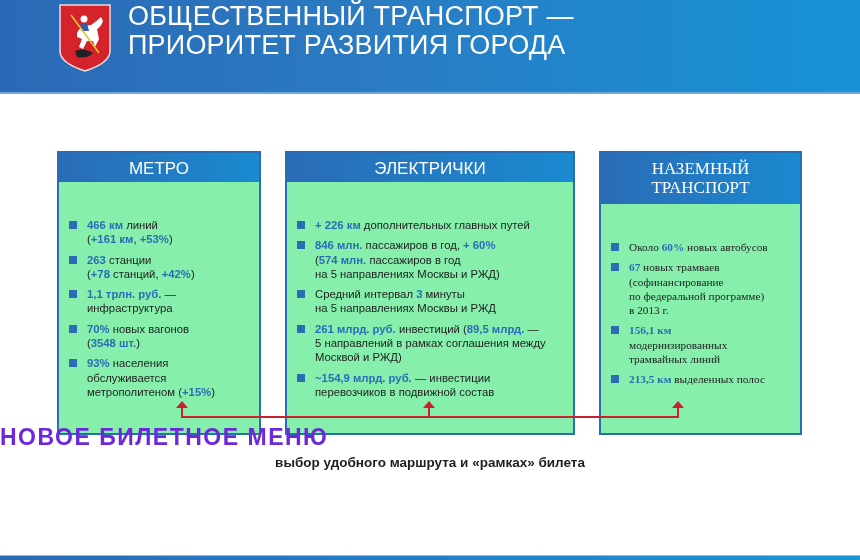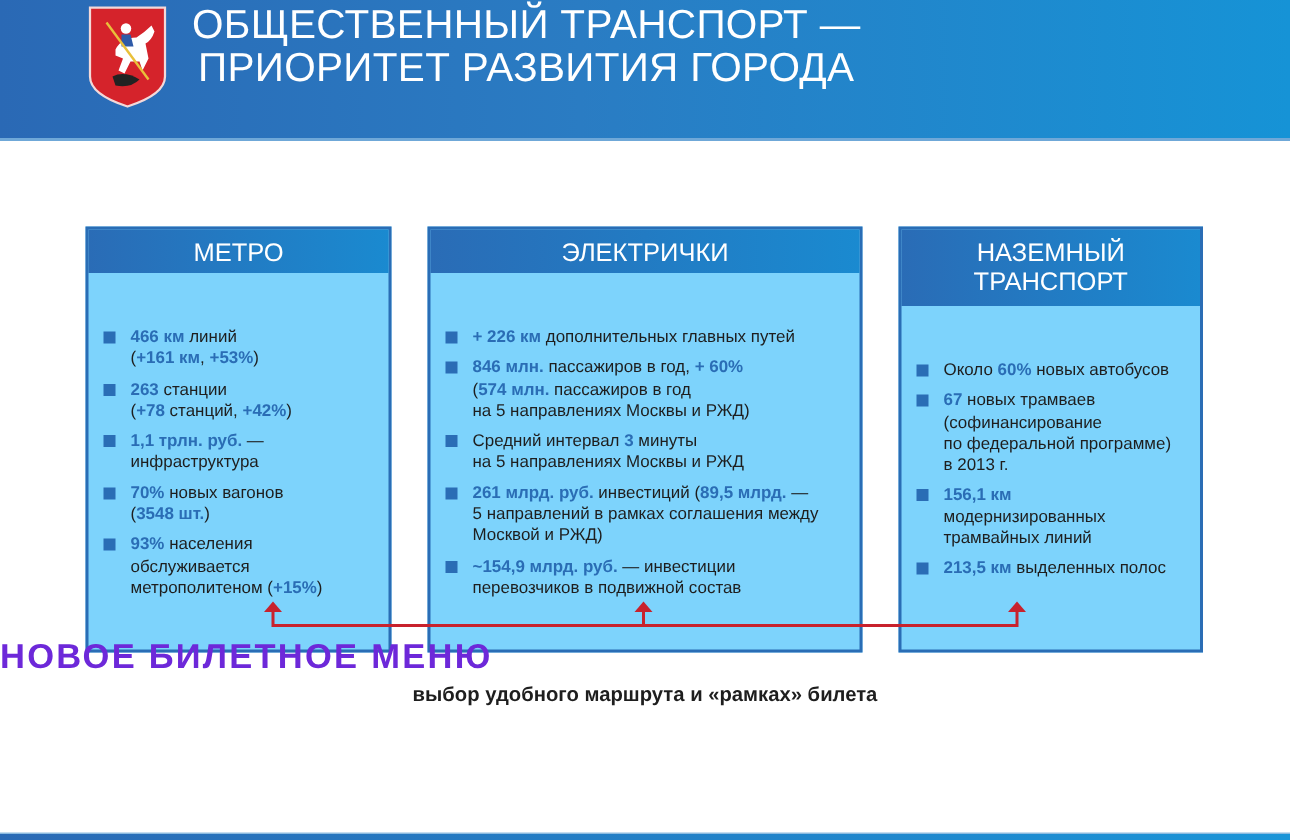--- a/index.html
+++ b/index.html
@@ -11,47 +11,46 @@
     background: linear-gradient(90deg, #2a69b5 0%, #2a7cc3 45%, #1693d6 100%);
     border-bottom: 2px solid #6fa8d8;
   }
   .coat {
     position: absolute; left: 57px; top: 3px; width: 56px; height: 70px;
   }
   .title {
     position: absolute; left: 128px; top: 2px;
     color: #ffffff; font-size: 27px; line-height: 29px; letter-spacing: 0.2px;
     font-family: "Liberation Sans", sans-serif;
-    text-align: center;
   }
 
   .box {
     position: absolute; top: 151px; height: 284px;
-    border: 2px solid #2a6db5; background: #7dd3fc;
+    border: 2px solid #2a6db5; background: #86efac;
   }
   .box-head {
     background: linear-gradient(90deg, #2a6cb6 0%, #1a8ad0 100%);
     color: #ffffff; text-align: center; font-size: 17px; line-height: 19px;
     padding-top: 6px;
   }
   .box-list { list-style: none; padding: 8px 8px 0 10px; margin-top: 28px; }
   .box-list li {
     position: relative; padding-left: 18px; font-size: 11.3px; line-height: 14.3px;
     margin-bottom: 6px; color: #1e1e1e;
   }
   .box-list li .bullet {
     position: absolute; left: 0; top: 3px; width: 8px; height: 8px; background: #2a6db5;
   }
   .hl { color: #2a6db5; font-weight: bold; }
 
   .box-metro { left: 57px; width: 204px; }
   .box-metro .box-head { height: 29px; }
   .box-train { left: 285px; width: 290px; }
   .box-train .box-head { height: 29px; }
-  .box-ground { left: 599px; width: 203px; }
+  .box-ground { left: 599px; width: 203px; font-family: Liberation Serif, serif; }
   .box-ground .box-head { height: 51px; padding-top: 6px; }
 
   .bracket { position: absolute; left: 170px; top: 398px; width: 520px; height: 24px; }
 
   .menu-title {
     position: absolute; left: 0; width: 684px; top: 424px; text-align: left;
     color: #6d28d9; font-weight: bold; font-size: 23px; letter-spacing: 1.5px;
   }
   .menu-sub {
     position: absolute; left: 0; width: 860px; top: 455px; text-align: center;

